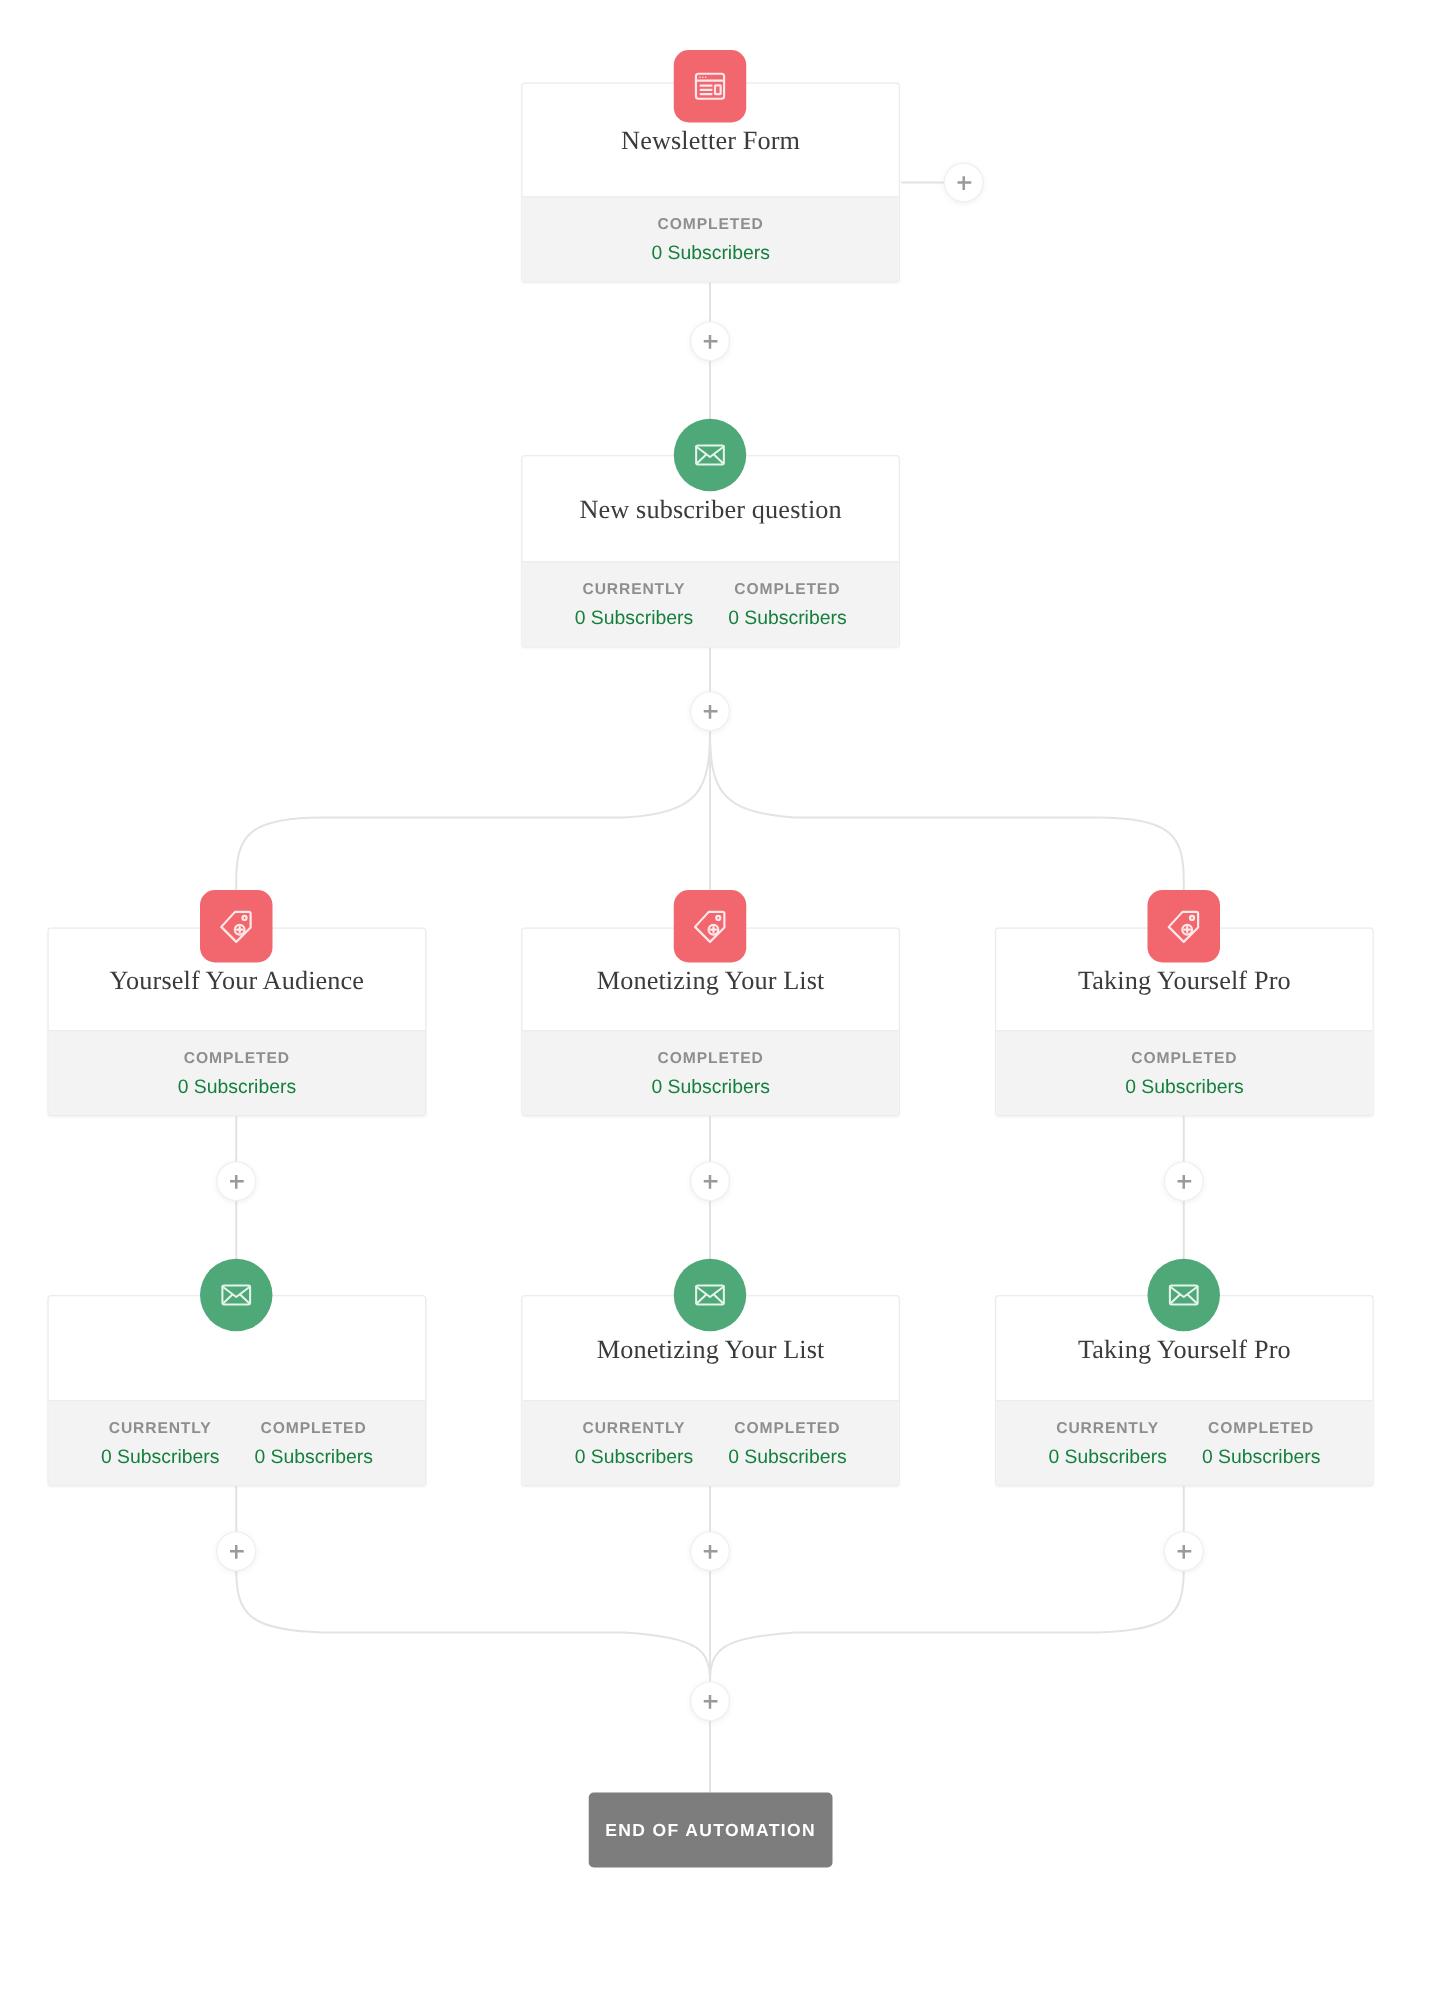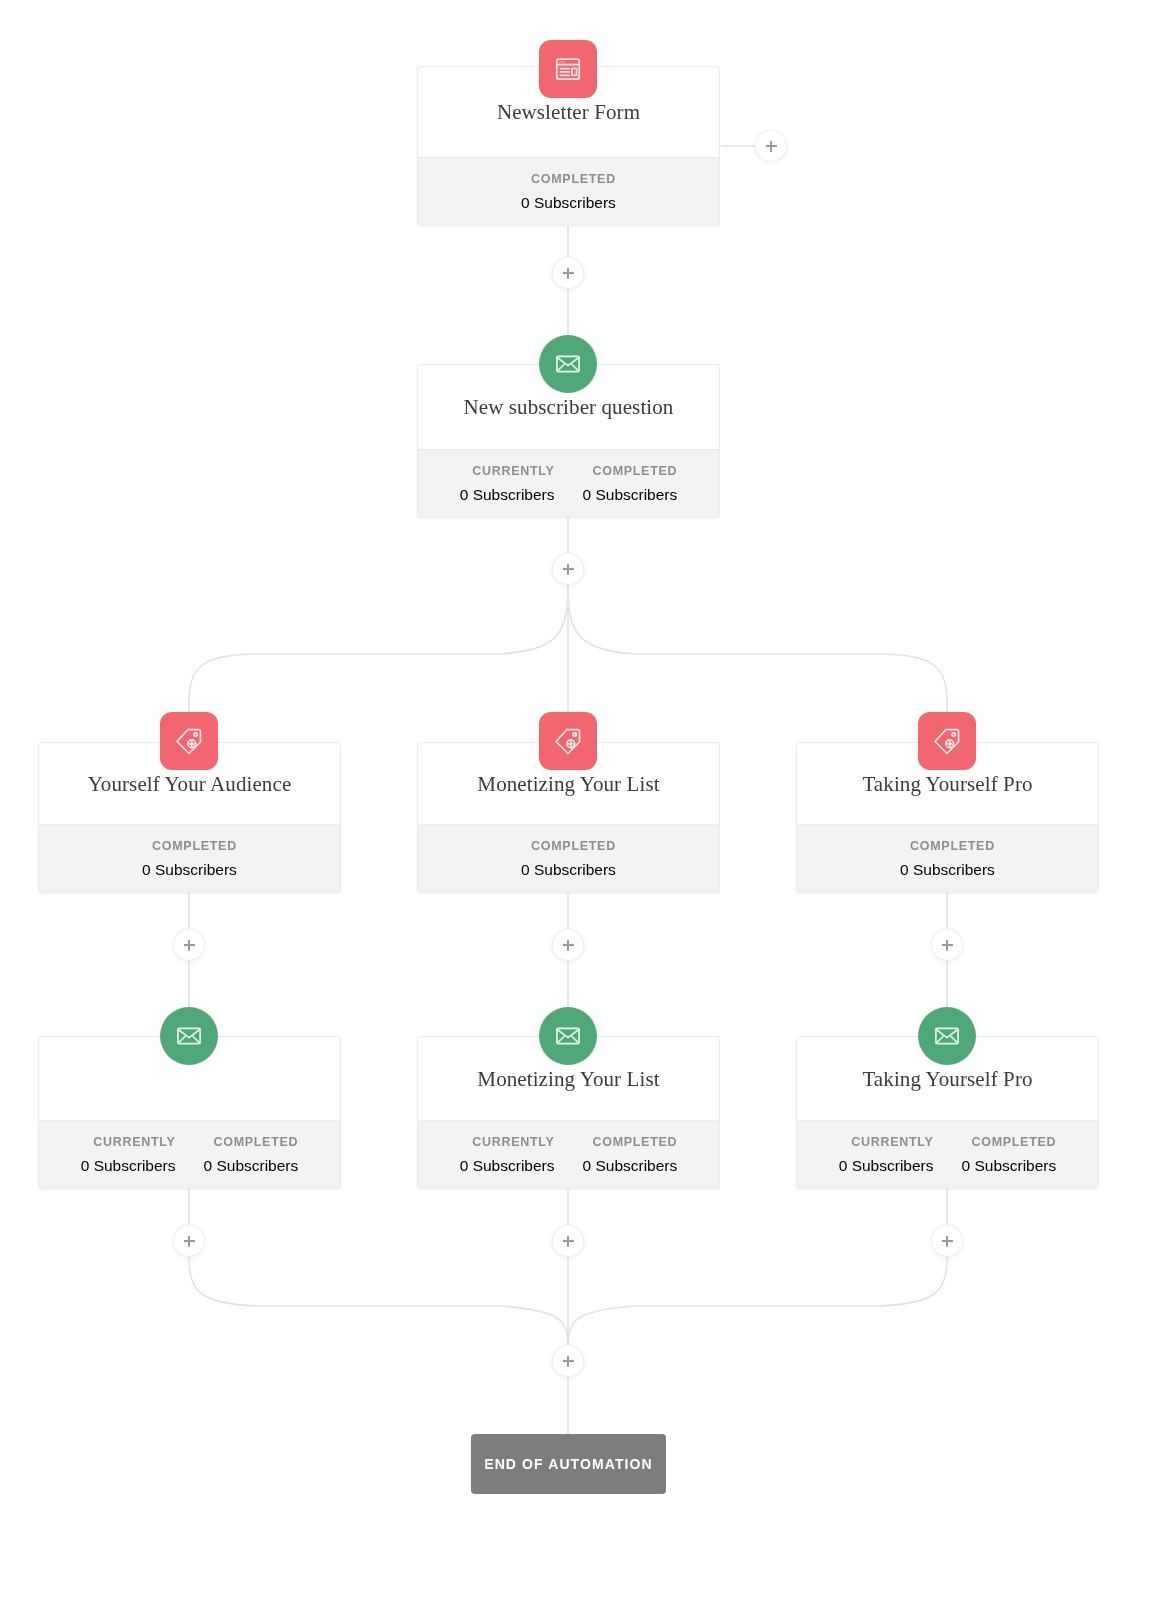--- a/index.html
+++ b/index.html
@@ -62,35 +62,35 @@
     left: 0; right: 0; bottom: 0;
     background: #f3f3f3;
     border-top: 1px solid #ececec;
     display: flex;
     align-items: center;
     justify-content: center;
     box-sizing: border-box;
   }
   .stat {
     flex: 0 0 auto;
-    text-align: right;
+    text-align: center;
     padding: 0 14px;
   }
   .stat-label {
     font-size: 12.5px;
     font-weight: 700;
     letter-spacing: 0.7px;
     color: #8e8e8e;
     text-transform: uppercase;
     line-height: 1;
     margin-bottom: 10px;
   }
   .stat-value {
     font-size: 15.5px;
-    color: #000000;
+    color: #15803d;
     font-weight: 400;
     line-height: 1;
   }
 
   
   .badge {
     position: absolute;
     display: flex;
     align-items: center;
     justify-content: center;

